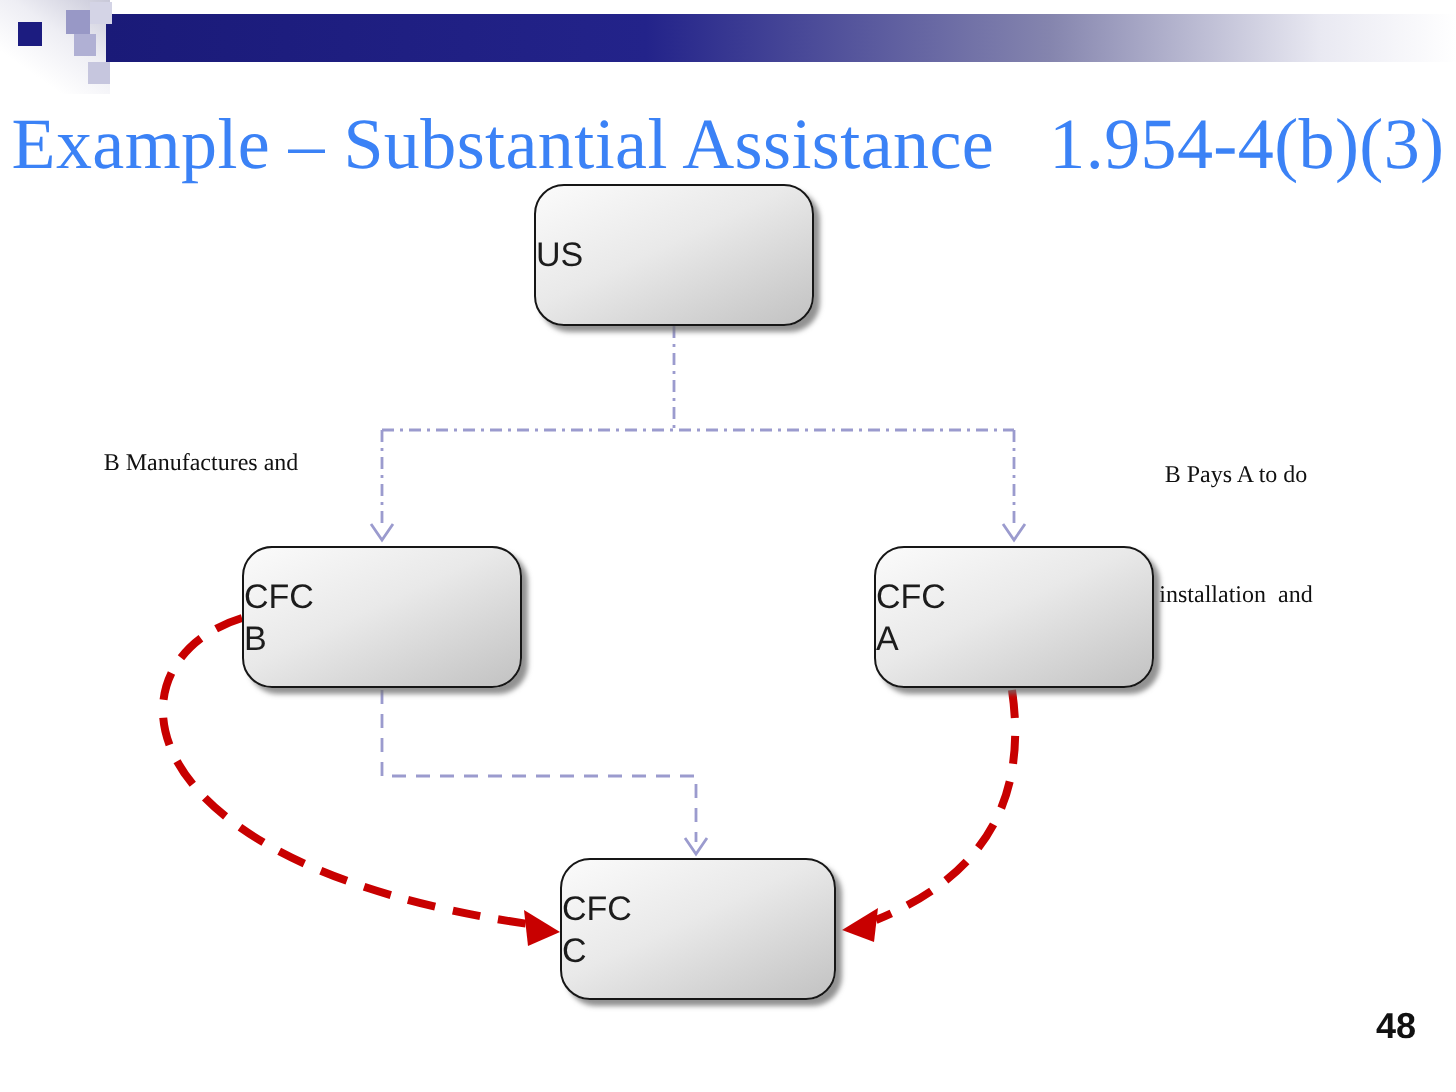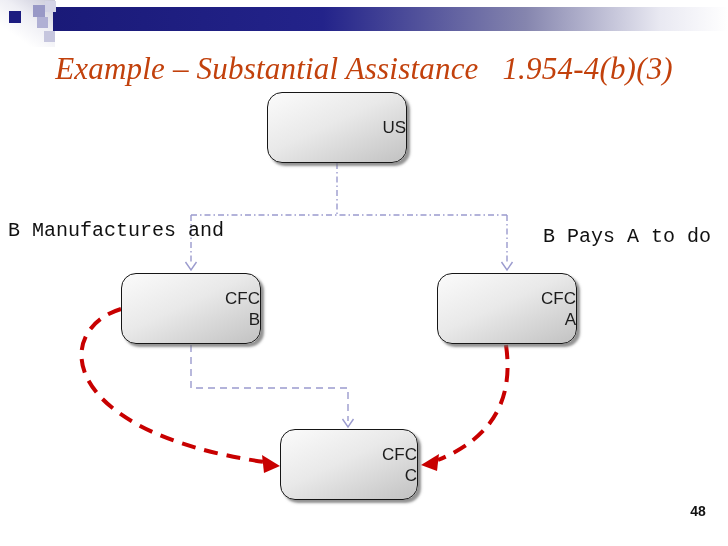--- a/index.html
+++ b/index.html
@@ -19,54 +19,54 @@
   .sq { position:absolute; }
   .sq-navy  { left:9px;  top:11px; width:12px; height:12px; background:#1c1c80; }
   .sq-lav1  { left:33px; top:5px;  width:12px; height:12px; background:#9898c6; }
   .sq-pale1 { left:45px; top:1px;  width:11px; height:11px; background:#d4d4e6; }
   .sq-lav2  { left:37px; top:17px; width:11px; height:11px; background:#b0b0d4; }
   .sq-pale2 { left:44px; top:31px; width:11px; height:11px; background:#c6c6de; }
 
   
   .title {
     position:absolute; left:0; right:0; top:51px; text-align:center;
-    font-family:"Liberation Serif", serif; font-size:31px; color:#c2410c;
-    white-space:pre; letter-spacing:0.2px;font-style:italic;
+    font-family:"Liberation Serif", serif; font-size:36px; color:#3b82f6;
+    white-space:pre; letter-spacing:0.2px;
   }
 
   
   .node {
     position:absolute; width:140px; height:71px; box-sizing:border-box;
     border:1.5px solid #161616; border-radius:15px;
     background:linear-gradient(155deg, #fbfbfb 0%, #e9e9e9 45%, #c2c2c2 100%);
     box-shadow:3px 3px 2.5px rgba(110,110,110,0.75);
-    display:flex; flex-direction:column; align-items:flex-end; justify-content:center;
+    display:flex; flex-direction:column; align-items:flex-start; justify-content:center;
     font-size:17px; line-height:21px; color:#1c1c1c;
   }
   .node-us    { left:267px; top:92px;  }
   .node-cfc-b { left:121px; top:273px; }
   .node-cfc-a { left:437px; top:273px; }
   .node-cfc-c { left:280px; top:429px; width:138px; }
 
   
   .annotation {
     position:absolute; text-align:center;
-    font-family:Liberation Mono, monospace; font-size:20px; line-height:20px;
+    font-family:Liberation Serif, serif; font-size:12px; line-height:20px;
     color:#111; white-space:pre;
   }
   .annotation-left  { left:8px;   top:181px; width:185px; }
   .annotation-right { left:543px; top:187px; width:150px;text-align:center; }
 
   
   .connectors { position:absolute; left:0; top:0; width:728px; height:546px; pointer-events:none; }
 
   
   .page-number {
     position:absolute; left:684px; top:503px; width:28px; text-align:center;
-    font-size:14px; font-weight:bold; color:#111;
+    font-size:18px; font-weight:bold; color:#111;
   }
 </style>
 </head>
 <body>
 
 <div class="slide">
 
   <div class="corner-bg"></div>
   <div class="banner"></div>
   <div class="sq sq-navy"></div>
@@ -108,17 +108,18 @@
   <div class="node node-cfc-c">
     <span>CFC</span>
     <span>C</span>
   </div>
 
   <div class="annotation annotation-left">
     <div>B Manufactures and</div>
   </div>
   <div class="annotation annotation-right">
     <div>B Pays A to do</div>
+    <div>installation  and</div>
   </div>
 
   <div class="page-number">48</div>
 
 </div>
 
 </body></html>

